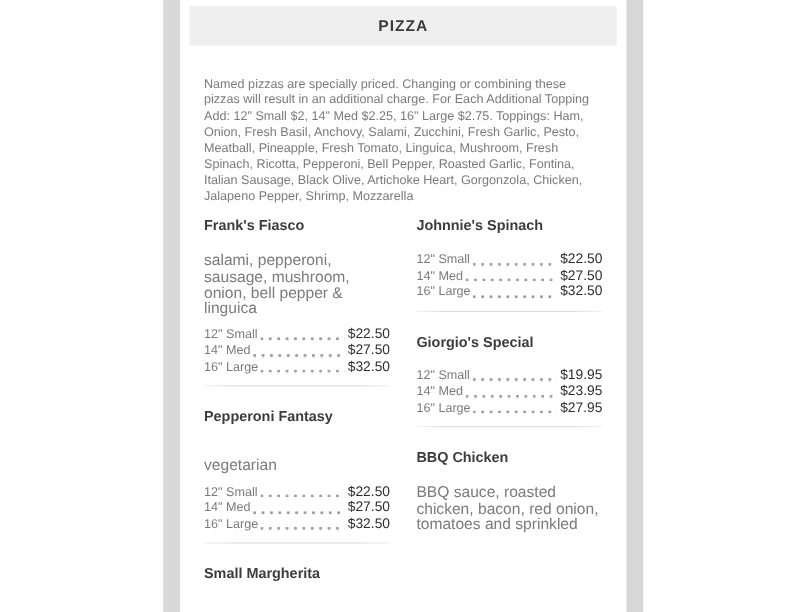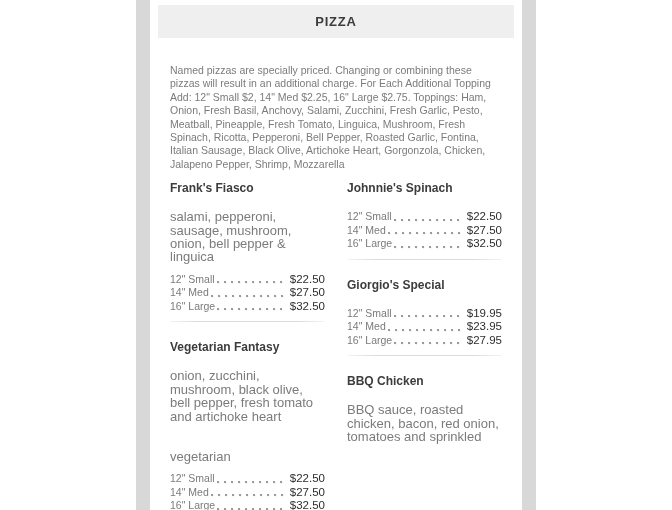--- a/index.html
+++ b/index.html
@@ -98,22 +98,21 @@
   <div class="price-row">
     <span class="size">16" Large</span>
     <span class="leader"></span>
     <span class="price">$32.50</span>
   </div>
 </div>
   </div>
 
   <div class="item">
     <div class="divider"></div>
-    <h3 class="item-name">Vegetarian Fantasy</h3>
-    <p class="item-desc">onion, zucchini, mushroom, black olive, bell pepper, fresh tomato and artichoke heart</p>
+    <h3 class="item-name">Pepperoni Fantasy</h3>
     <p class="item-tag">vegetarian</p>
     <div class="prices">
   <div class="price-row">
     <span class="size">12" Small</span>
     <span class="leader"></span>
     <span class="price">$22.50</span>
   </div>
 
   <div class="price-row">
     <span class="size">14" Med</span>

